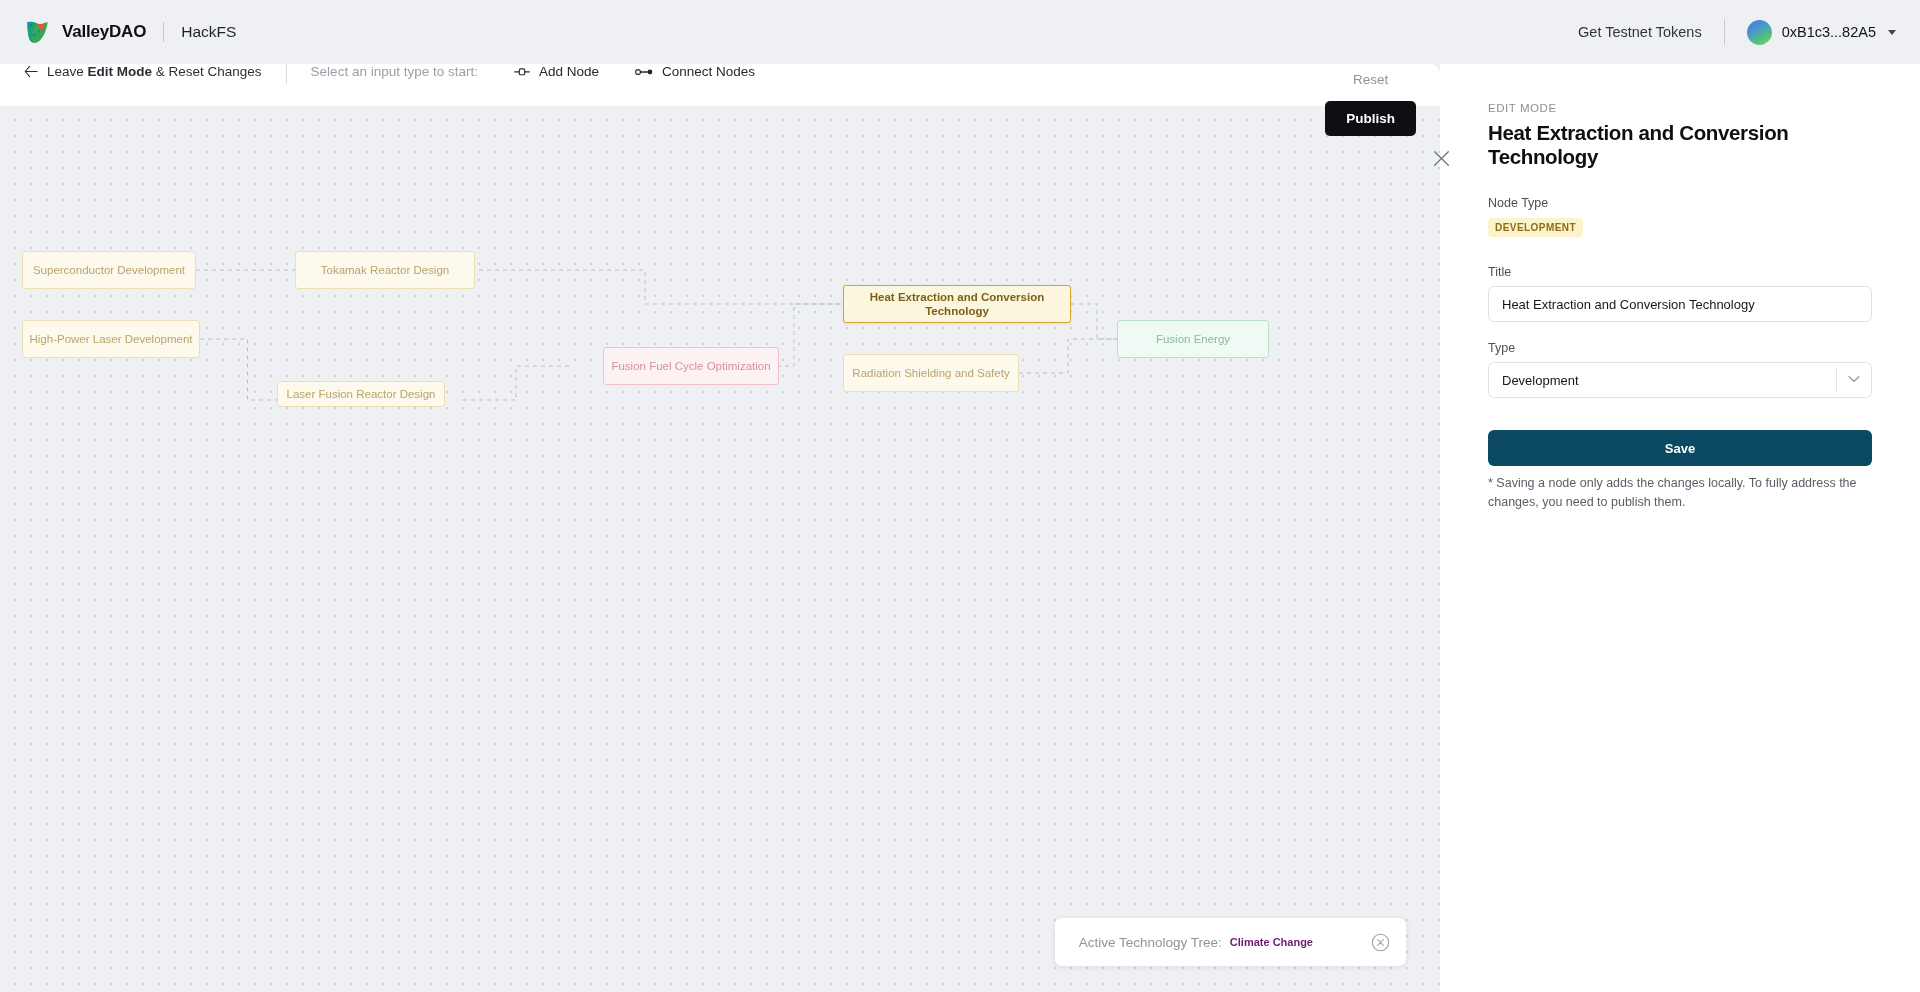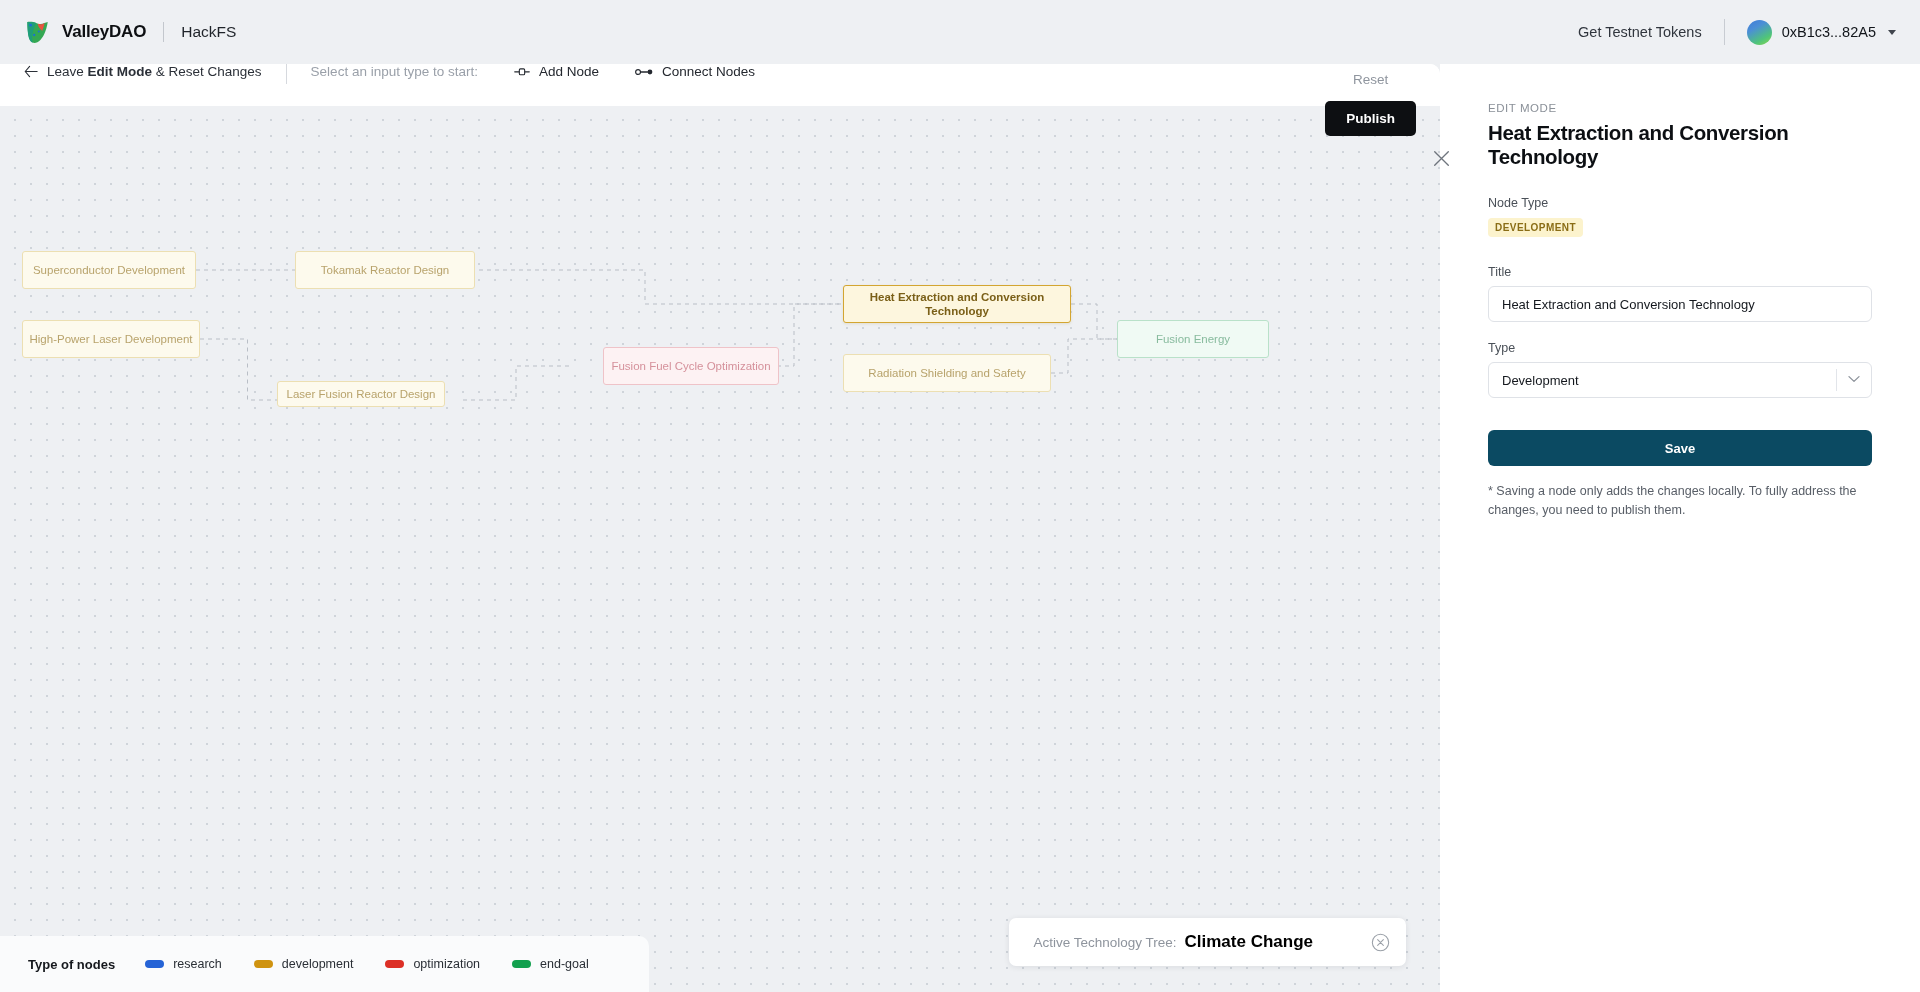--- a/index.html
+++ b/index.html
@@ -267,21 +267,21 @@
     background: #ffffff;
     border-radius: 7px;
     box-shadow: 0 1px 6px rgba(20,25,35,.09);
     display: flex;
     align-items: center;
     padding: 0 16px 0 24px;
     gap: 8px;
     z-index: 5;
   }
   .active-tree-label { font-size: 13.5px; color: #8e949d; }
-  .active-tree-value { font-size: 17px; color: #000000; font-weight: 700; }
+  .active-tree-value { font-size: 11px; color: #701a75; font-weight: 700; }
   .active-tree-close {
     width: 19px; height: 19px;
     margin-left: 50px;
     cursor: pointer;
     flex: 0 0 19px;
   }
 
   
   .panel {
     position: absolute;
@@ -375,21 +375,21 @@
     width: 100%;
     height: 36px;
     background: #0b4a62;
     color: #ffffff;
     font-size: 13px;
     font-weight: 600;
     border: none;
     border-radius: 6px;
     cursor: pointer;
     font-family: inherit;
-    margin-bottom: 16px;
+    margin-bottom: 8px;
   }
   .panel-note {
     font-size: 12.5px;
     color: #585e67;
     line-height: 1.5;
   }
 </style>
 </head>
 <body>
 
@@ -468,46 +468,25 @@
           <path d="M 1071 198 L 1097 198 L 1097 233 L 1117 233" fill="none" stroke="#b9bec6" stroke-width="1" stroke-dasharray="4 4"></path>
           <path d="M 1019 267 L 1068 267 L 1068 233 L 1117 233" fill="none" stroke="#b9bec6" stroke-width="1" stroke-dasharray="4 4"></path>
         </svg>
       <div id="nodes-layer">
           <div class="node t-development" style="left: 22px; top: 145px; width: 174px; height: 38px;">Superconductor Development</div>
           <div class="node t-development" style="left: 295px; top: 145px; width: 180px; height: 38px;">Tokamak Reactor Design</div>
           <div class="node t-development" style="left: 22px; top: 214px; width: 178px; height: 38px;">High-Power Laser Development</div>
           <div class="node t-development" style="left: 277px; top: 275px; width: 168px; height: 26px;">Laser Fusion Reactor Design</div>
           <div class="node t-optimization" style="left: 603px; top: 241px; width: 176px; height: 38px;">Fusion Fuel Cycle Optimization</div>
           <div class="node t-development selected" style="left: 843px; top: 179px; width: 228px; height: 38px;">Heat Extraction and Conversion Technology</div>
-          <div class="node t-development" style="left: 843px; top: 248px; width: 208px; height: 38px;">Radiation Shielding and Safety</div>
+          <div class="node t-development" style="left: 843px; top: 248px; width: 176px; height: 38px;">Radiation Shielding and Safety</div>
           <div class="node t-endgoal" style="left: 1117px; top: 214px; width: 152px; height: 38px;">Fusion Energy</div>
         </div>
     </div>
 
-    <div class="legend">
-      <span class="legend-title">Type of nodes</span>
-      <div id="legend-items" style="display:flex;align-items:center;">
-          <div class="legend-item">
-            <span class="legend-pill" style="background: rgb(37, 99, 214);"></span>
-            <span class="legend-label">research</span>
-          </div>
-          <div class="legend-item">
-            <span class="legend-pill" style="background: rgb(207, 147, 16);"></span>
-            <span class="legend-label">development</span>
-          </div>
-          <div class="legend-item">
-            <span class="legend-pill" style="background: rgb(220, 47, 38);"></span>
-            <span class="legend-label">optimization</span>
-          </div>
-          <div class="legend-item">
-            <span class="legend-pill" style="background: rgb(18, 160, 78);"></span>
-            <span class="legend-label">end-goal</span>
-          </div>
-        </div>
-    </div>
 
     <div class="active-tree">
       <span class="active-tree-label">Active Technology Tree:</span>
       <span class="active-tree-value">Climate Change</span>
       <svg class="active-tree-close" viewBox="0 0 20 20">
         <circle cx="10" cy="10" r="8.6" fill="none" stroke="#9aa0a8" stroke-width="1.1"></circle>
         <path d="M7 7 L13 13 M13 7 L7 13" stroke="#9aa0a8" stroke-width="1.1" stroke-linecap="round"></path>
       </svg>
     </div>
   </div>

